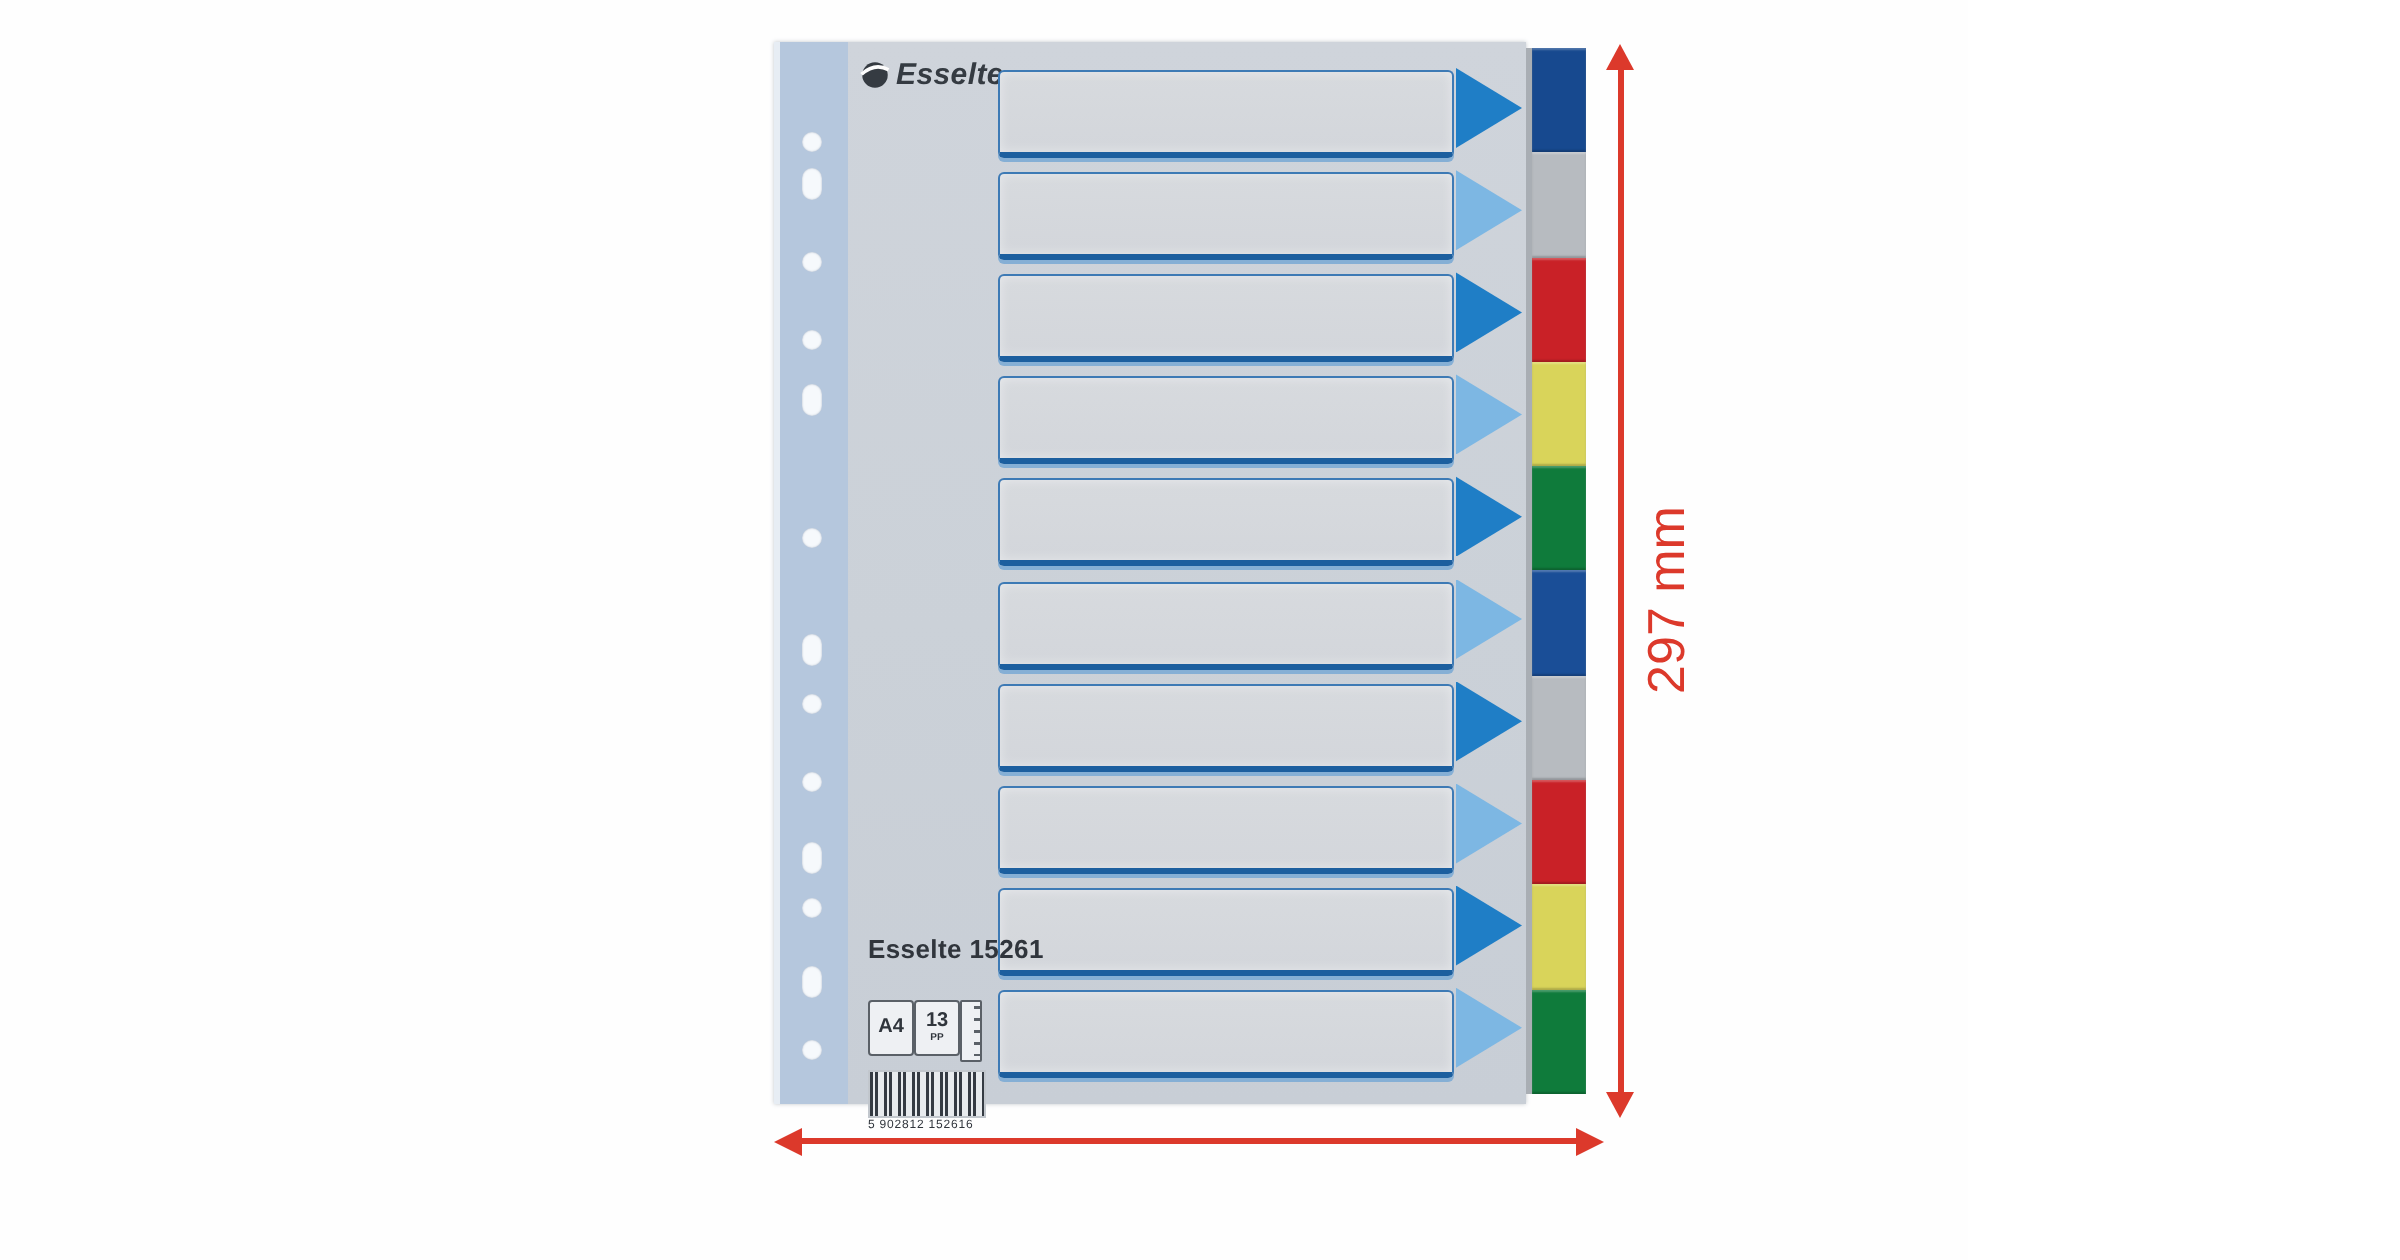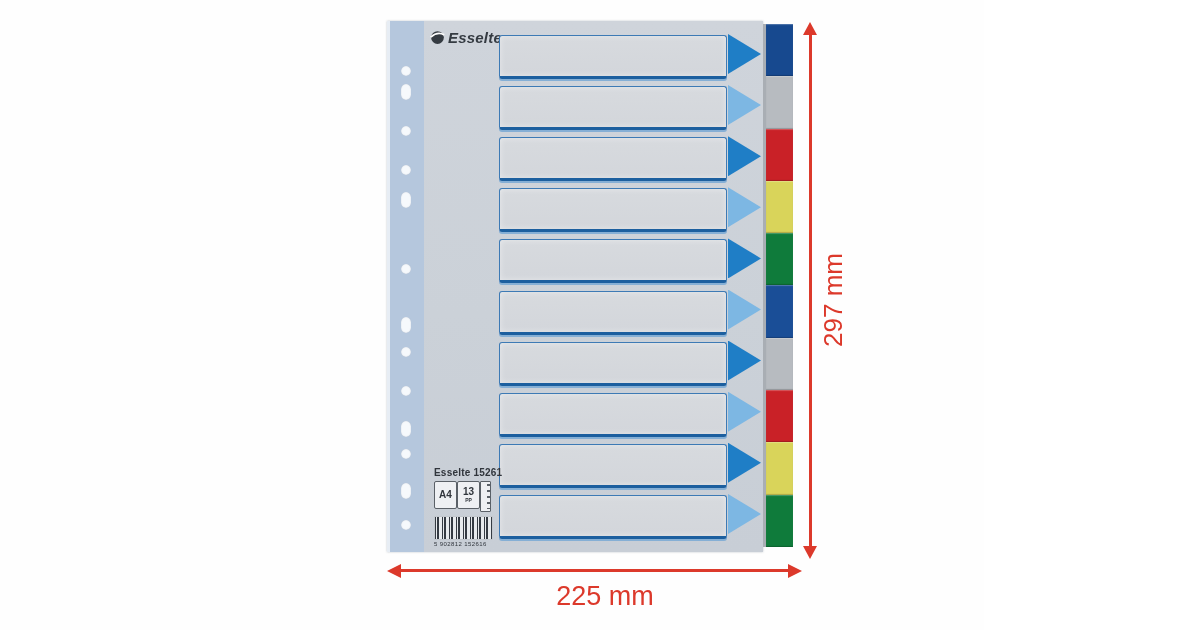--- a/index.html
+++ b/index.html
@@ -26,21 +26,21 @@
     background:linear-gradient(180deg,#d7dade 0%,#d3d6db 100%);
     border:1px solid #3d7ab5;border-bottom:3px solid #1c5f9f;
     box-shadow:0 2px 0 #85afd5, inset 0 0 6px rgba(255,255,255,.45);
   }
   .tab-arrow{
     position:absolute;left:341px;width:33px;height:40px;
     clip-path:polygon(0 0,100% 50%,0 100%);
   }
   
   .info{position:absolute;left:47px;top:446px;width:64px;color:#30353c;}
-  .info-line{font-size:10px;font-weight:bold;white-space:nowrap;letter-spacing:.2px;margin-bottom:3px;}
+  .info-line{font-size:13px;font-weight:bold;white-space:nowrap;letter-spacing:.2px;margin-bottom:18px;}
   .badges{display:flex;align-items:flex-start;gap:0;}
   .badge{
     width:21px;height:26px;background:#eef0f3;border:1px solid #5a6067;border-radius:2px;
     display:flex;flex-direction:column;align-items:center;justify-content:center;line-height:1;
   }
   .badge .big{font-size:10px;font-weight:bold;}
   .badge .unit{font-size:5px;font-weight:bold;margin-top:1px;}
   .mini-register{position:relative;width:9px;height:29px;background:#eef0f3;border:1px solid #5a6067;border-radius:1px;}
   .mini-register::after{
     content:'';position:absolute;right:0;top:2px;bottom:2px;width:3px;
@@ -162,15 +162,14 @@
     </div>
 
   <div class="dim-line-v" style="background: rgb(220, 57, 43);"></div>
   <div class="ah ah-up" style="border-bottom: 13px solid rgb(220, 57, 43);"></div>
   <div class="ah ah-down" style="border-top: 13px solid rgb(220, 57, 43);"></div>
   <div class="dim-v-label" style="color: rgb(220, 57, 43);">297 mm</div>
 
   <div class="dim-line-h" style="background: rgb(220, 57, 43);"></div>
   <div class="ah ah-left" style="border-right: 14px solid rgb(220, 57, 43);"></div>
   <div class="ah ah-right" style="border-left: 14px solid rgb(220, 57, 43);"></div>
-  <div class="dim-h-label" style="color: rgb(220, 57, 43);">225 mm</div>
 
 </div>
 
 </body></html>

